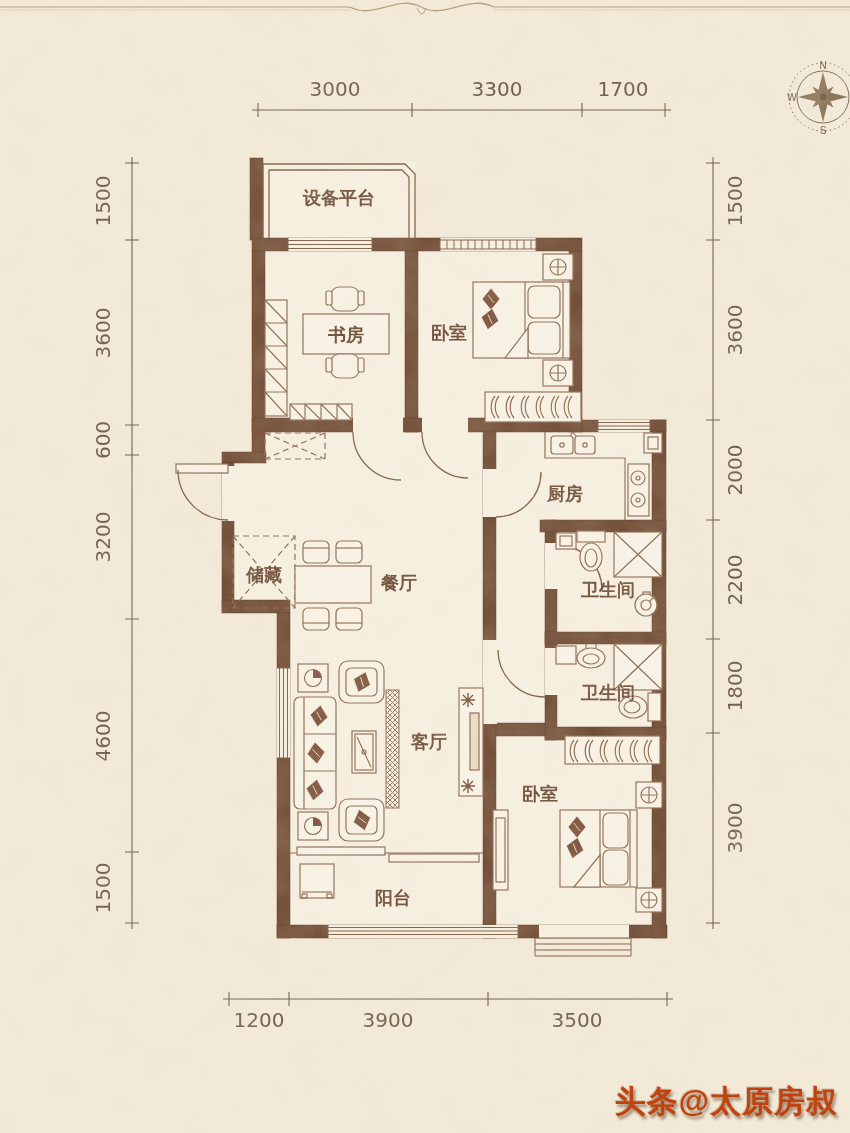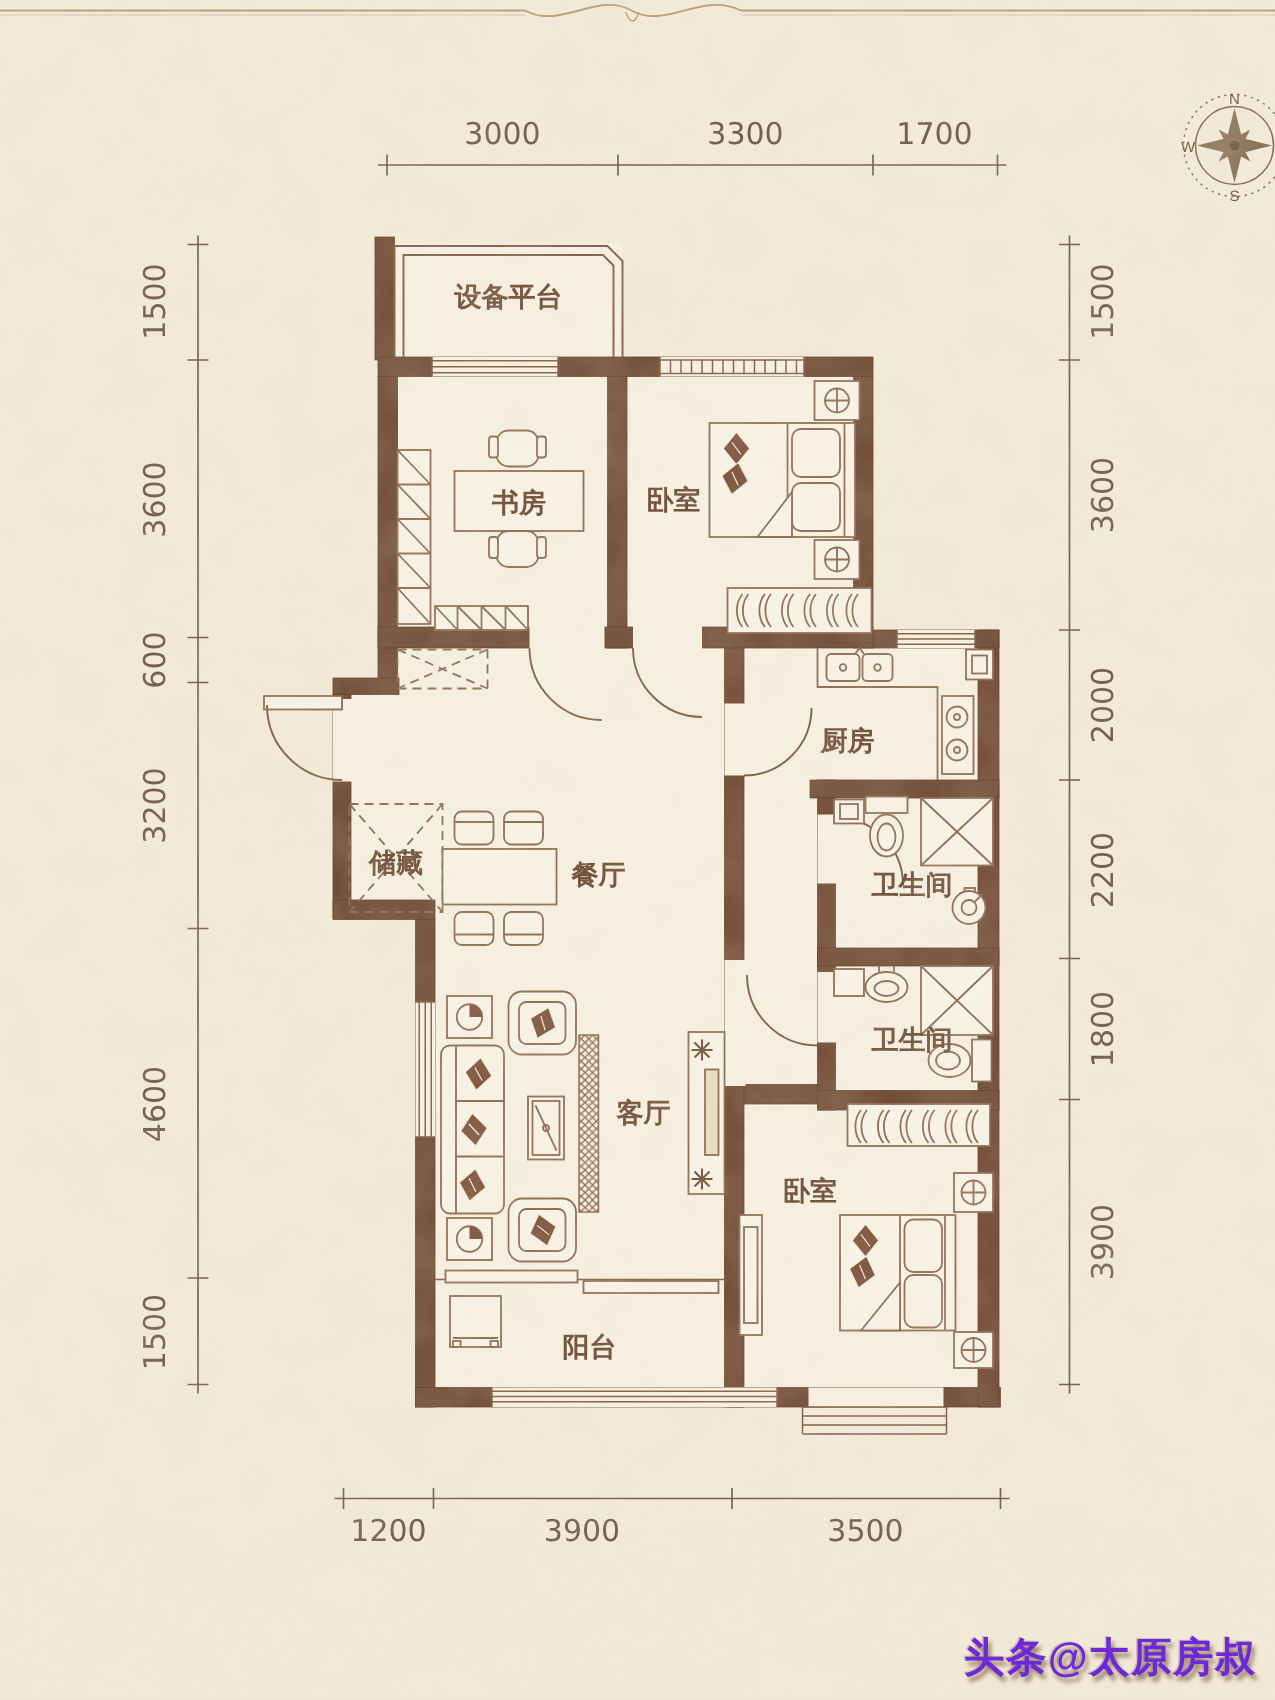--- a/index.html
+++ b/index.html
@@ -13,21 +13,21 @@
   .thin{stroke:#7d5b43;fill:none;stroke-width:1;}
   .fn  {stroke:#8a6850;fill:none;stroke-width:1.2;}
   .fnf {stroke:#8a6850;fill:#f9f4e8;stroke-width:1.2;}
   .dash{stroke-dasharray:6 4;}
   .dim {stroke:#6a5745;stroke-width:1.1;fill:none;}
   .dimt{font:20px "DejaVu Sans",sans-serif;fill:#6a5745;}
   .rlab{font:600 18px "Liberation Sans","DejaVu Sans",sans-serif;fill:#6d4b36;}
   .cp  {stroke:#7e6850;fill:none;stroke-width:1;}
   .dark{fill:#7b4f38;stroke:#f5eee0;stroke-width:.8;}
   .orn {stroke:#b49a76;fill:none;}
-  .watermark{position:absolute;right:12px;bottom:10px;font-size:27px;font-weight:bold;color:#6d28d9;
+  .watermark{position:absolute;right:12px;bottom:10px;font-size:31px;font-weight:bold;color:#c2410c;
              letter-spacing:1px;text-shadow:2px 3px 3px rgba(110,80,50,.65),-1px -1px 0 rgba(110,80,50,.25);}
 </style>
 </head>
 <body>
 
 <div class="stage">
 <svg width="850" height="1133" viewBox="0 0 850 1133">
 <defs>
   <filter id="paper" x="0" y="0" width="100%" height="100%">
     <feTurbulence type="fractalNoise" baseFrequency="0.028" numOctaves="3" seed="7"></feTurbulence>

